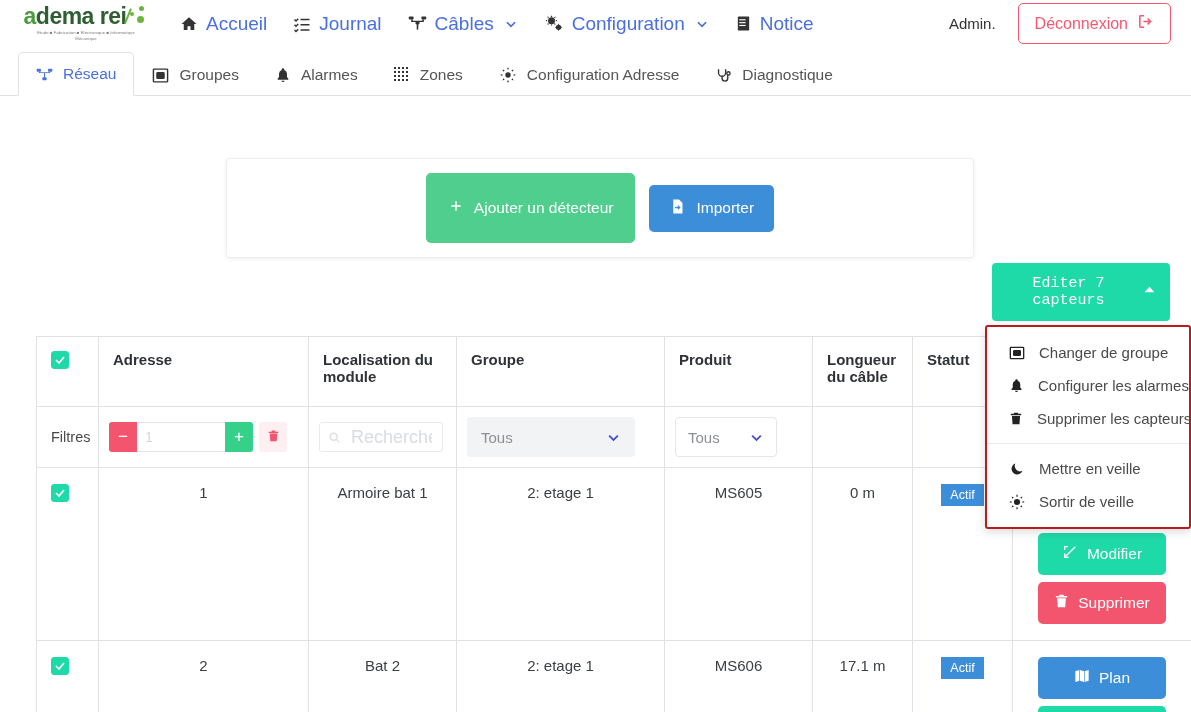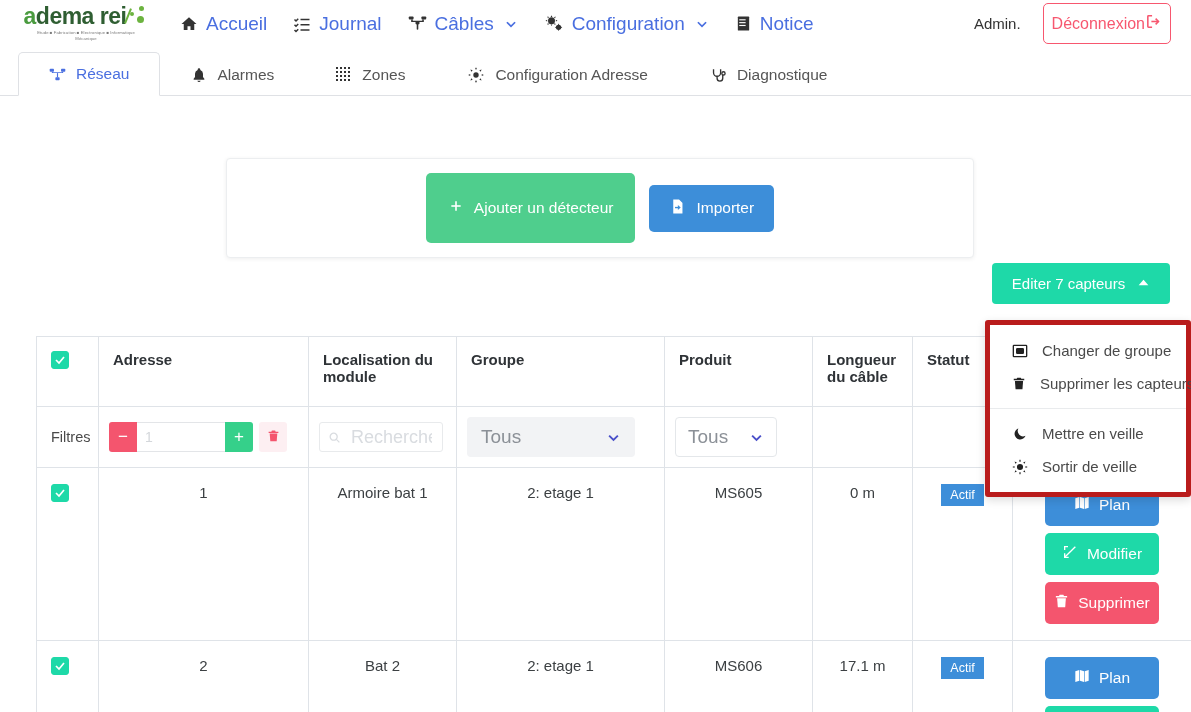--- a/index.html
+++ b/index.html
@@ -42,35 +42,35 @@
     display: flex; align-items: center; gap: 8px;
     color: #4a6fe0; font-size: 19px; cursor: pointer;
     text-decoration: none;
   }
   .nav-item .ic { color: #333; display: flex; align-items: center; }
   .nav-caret { color: #4a6fe0; margin-left: 2px; display: flex; }
 
   .topbar-right { margin-left: auto; display: flex; align-items: center; gap: 22px; }
   .admin-label { color: #333; font-size: 15px; margin-left: 31px; }
   .logout-btn {
-    display: flex; align-items: center; 
+    display: flex; align-items: center; gap: 9px;
     border: 1px solid #f7576f; color: #f7576f; background: #fff;
-    border-radius: 5px; padding: 9px 8px; font-size: 16px; cursor: pointer;
+    border-radius: 5px; padding: 9px 16px; font-size: 16px; cursor: pointer;
     font-family: "Liberation Sans", sans-serif;
   }
 
   
   .tabsbar {
     height: 49px; display: flex; align-items: flex-end;
     padding-left: 18px; border-bottom: 1px solid #dfe1e5;
     background: #fff; position: relative;
   }
   .tab {
     display: flex; align-items: center; gap: 10px;
-    padding: 12px 30px; font-size: 15.5px; color: #555; cursor: pointer;
+    padding: 12px 17px; font-size: 15.5px; color: #555; cursor: pointer;
     border: 1px solid transparent; border-bottom: none;
     position: relative; top: 1px;
   }
   .tab .ic { color: #333; display: flex; align-items: center; }
   .tab.active {
     color: #4a6fe0; background: #fff;
     border-color: #dfe1e5; border-top-left-radius: 5px; border-top-right-radius: 5px;
     border-bottom: 1px solid #fff;
   }
   .tab.active .ic { color: #4a6fe0; }
@@ -91,24 +91,24 @@
   .btn-green { background: #4fce8d; padding: 25px 22px; justify-content: space-between; }
   .btn-blue  { background: #3d8ed9; padding: 13px 20px; }
 
   
   .dd-wrap { position: absolute; right: 0px; top: 167px; width: 206px; z-index: 40; }
   .dd-toggle {
     width: 178px; margin-left: 7px;
     background: #1ed9a8; color: #fff; border: none; border-radius: 4px;
     padding: 12px 14px; font-size: 15px; cursor: pointer;
     display: flex; align-items: center; justify-content: center; gap: 12px;
-    font-family: Liberation Sans, sans-serif;
+    font-family: Liberation Mono, monospace;
   }
   .dd-menu {
-    margin-top: 16px; background: #fff; border: 5px solid #b91c1c;
+    margin-top: 4px; background: #fff; border: 2px solid #b91c1c;
     box-shadow: 0 3px 10px rgba(0,0,0,.14); border-radius: 3px;
     padding: 9px 0 9px 0; width: 206px;
   }
   .dd-item {
     display: flex; align-items: center; gap: 14px;
     padding: 8px 14px 8px 22px; font-size: 15px; color: #4a4a4a; cursor: pointer;
     white-space: nowrap;
   }
   .dd-item .ic { color: #222; width: 16px; display: flex; justify-content: center; }
   .dd-sep { height: 1px; background: #e9ebed; margin: 8px 0; }
@@ -166,21 +166,21 @@
   }
   .search-box input {
     border: none; outline: none; font-size: 18px; width: 100%;
     font-family: "Liberation Sans", sans-serif; color: #8b9097; background: transparent;
   }
   .search-box input::placeholder { color: #d9dce0; }
   .search-box .ic { color: #d9dce0; display: flex; }
 
   .sel {
     display: flex; align-items: center; justify-content: space-between;
-    font-size: 19px; color: #8b9097; cursor: pointer;
+    font-size: 15px; color: #8b9097; cursor: pointer;
     font-family: "Liberation Sans", sans-serif;
   }
   .sel-grey {
     background: #f2f3f5; border: none; border-radius: 4px;
     width: 168px; height: 40px; padding: 0 14px;
   }
   .sel-white {
     background: #fff; border: 1px solid #e4e7ea; border-radius: 4px;
     width: 102px; height: 40px; padding: 0 12px;
   }
@@ -192,21 +192,21 @@
 
   .badge {
     display: inline-block; background: #3d8ed9; color: #fff;
     font-size: 12.5px; border-radius: 0; padding: 4px 9px; text-align: center;
   }
 
   .act-stack { display: flex; flex-direction: column; gap: 7px; align-items: stretch; }
   .act-btn {
     display: flex; align-items: center; justify-content: center; gap: 9px;
     border: none; border-radius: 5px; color: #fff; cursor: pointer;
-    font-size: 15.5px; padding: 11px 0; width: 114px;
+    font-size: 15.5px; padding: 11px 0; width: 128px;
     font-family: "Liberation Sans", sans-serif;
   }
   .act-plan { background: #3d8ed9; }
   .act-mod  { background: #1ed9a8; }
   .act-del  { background: #f4556e; }
   .act-cell-inner { display: flex; justify-content: center; }
 </style>
 </head>
 <body>
 
@@ -324,20 +324,29 @@
           <rect x="1" y="4" width="6" height="4" rx="1"></rect>
           <rect x="17" y="4" width="6" height="4" rx="1"></rect>
           <rect x="9" y="16" width="6" height="4" rx="1"></rect>
           <path d="M4 8v2h16V8h-1.8v.8H5.8V8z"></path>
           <rect x="11.2" y="10" width="1.6" height="6"></rect>
         </svg>
     </span>
     <span>Réseau</span>
   </div>
 
+  <div class="tab">
+    <span class="ic">
+      <svg width="17" height="17" viewBox="0 0 24 24" fill="none" stroke="currentColor" stroke-width="2">
+          <rect x="2" y="3" width="20" height="18" rx="1"></rect>
+          <rect x="7" y="8" width="10" height="8" rx="1" fill="currentColor"></rect>
+        </svg>
+    </span>
+    <span>Groupes</span>
+  </div>
 
   <div class="tab">
     <span class="ic">
       <svg width="16" height="16" viewBox="0 0 24 24" fill="currentColor">
           <path d="M12 2a2 2 0 0 1 2 2v.4A6 6 0 0 1 18 10v5l2 2.5V19H4v-1.5L6 15v-5a6 6 0 0 1 4-5.6V4a2 2 0 0 1 2-2z"></path>
           <path d="M9.5 20.5a2.6 2.6 0 0 0 5 0z"></path>
         </svg>
     </span>
     <span>Alarmes</span>
   </div>
@@ -430,20 +439,29 @@
       <div class="dd-item">
         <span class="ic">
           <svg width="16" height="16" viewBox="0 0 24 24" fill="none" stroke="currentColor" stroke-width="2">
               <rect x="2" y="3.5" width="20" height="17" rx="1"></rect>
               <rect x="7" y="8.5" width="10" height="7" rx="1" fill="currentColor"></rect>
             </svg>
         </span>
         <span>Changer de groupe</span>
       </div>
 
+      <div class="dd-item">
+        <span class="ic">
+          <svg width="15" height="15" viewBox="0 0 24 24" fill="currentColor">
+              <path d="M12 2a2 2 0 0 1 2 2v.4A6 6 0 0 1 18 10v5l2 2.5V19H4v-1.5L6 15v-5a6 6 0 0 1 4-5.6V4a2 2 0 0 1 2-2z"></path>
+              <path d="M9.5 20.5a2.6 2.6 0 0 0 5 0z"></path>
+            </svg>
+        </span>
+        <span>Configurer les alarmes</span>
+      </div>
 
       <div class="dd-item">
         <span class="ic">
           <svg width="14" height="15" viewBox="0 0 24 24" fill="currentColor">
               <path d="M9 2h6l1 2h5v2.4H3V4h5z"></path>
               <path d="M5 7.6h14l-1.1 14.2H6.1z"></path>
             </svg>
         </span>
         <span>Supprimer les capteurs</span>
       </div>

